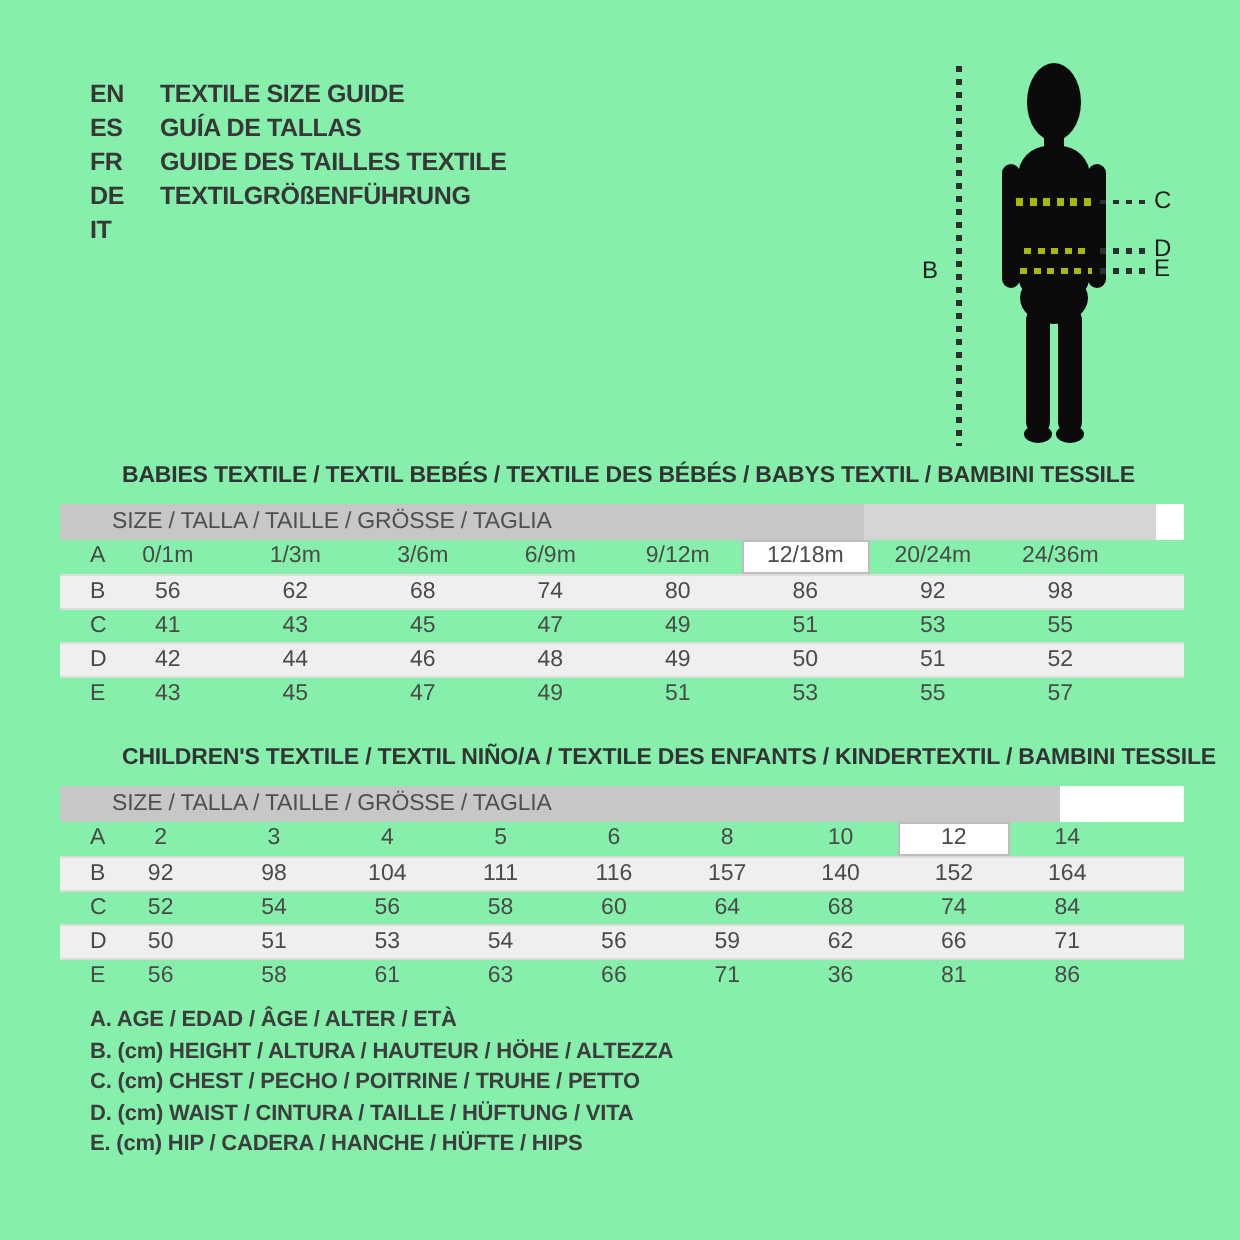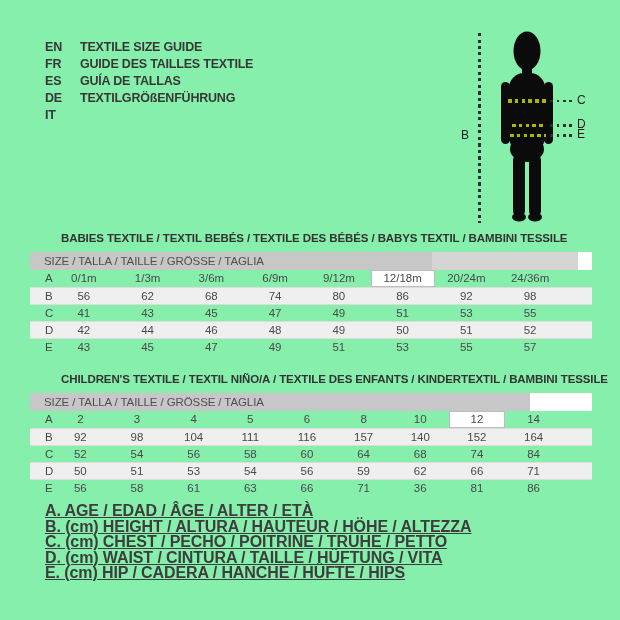--- a/index.html
+++ b/index.html
@@ -28,57 +28,57 @@
 
   
   .section-title { position:absolute; left:45px; font-size:11.5px; font-weight:700; letter-spacing:-0.1px; color:#333; white-space:nowrap;padding-left:16px; }
   .title-babies { top:232px; }
   .title-children { top:373px; }
 
   .table-wrap { position:absolute; left:30px; width:562px; }
   .wrap-babies { top:252px; }
   .wrap-children { top:393px; }
 
-  .size-bar { height:18px; line-height:18px; padding-left:14px; font-size:11.5px; color:#4f4f4f; letter-spacing:-0.1px; }
+  .size-bar { height:18px; line-height:18px; padding-left:26px; font-size:11.5px; color:#4f4f4f; letter-spacing:-0.1px; }
   .bar-babies { background:linear-gradient(to right,#c7c7c7 0%,#c7c7c7 71.5%,#d5d5d5 71.5%,#d5d5d5 97.5%,#ffffff 97.5%); }
   .bar-children { background:linear-gradient(to right,#c7c7c7 0%,#c7c7c7 89%,#ffffff 89%); }
 
   table.size-table { width:562px; border-collapse:collapse; table-layout:fixed; }
   table.size-table tr { height:17px; }
   table.size-table tr.band { background:#efefef; }
   table.size-table tr + tr { border-top:1px solid #dcdcdc; }
   table.size-table th { width:22px; padding-left:15px; text-align:left; font-weight:400; font-size:11.5px; color:#484848; }
   table.size-table td { text-align:center; font-size:11.5px; color:#4a4a4a; }
   table.size-table td.spacer { width:30px; }
   table.size-table td.boxed { background:#ffffff; box-shadow:inset 0 0 0 1px #bdbdbd; }
 
   
   .legend { position:absolute; left:45px; top:503px; }
-  .legend-item { font-size:16px; font-weight:700; letter-spacing:-0.1px; line-height:15.5px; color:#3d3d3d;text-decoration:underline; }
+  .legend-item { font-size:11px; font-weight:700; letter-spacing:-0.1px; line-height:15.5px; color:#3d3d3d; }
 </style>
 </head>
 <body>
 
 <div class="canvas">
 
   <div class="lang-list">
 
       <div class="lang-row">
         <span class="lang-code">EN</span>
         <span class="lang-title">TEXTILE SIZE GUIDE</span>
       </div>
 
       <div class="lang-row">
+        <span class="lang-code">ES</span>
+        <span class="lang-title">GUÍA DE TALLAS</span>
+      </div>
+
+      <div class="lang-row">
         <span class="lang-code">FR</span>
         <span class="lang-title">GUIDE DES TAILLES TEXTILE</span>
-      </div>
-
-      <div class="lang-row">
-        <span class="lang-code">ES</span>
-        <span class="lang-title">GUÍA DE TALLAS</span>
       </div>
 
       <div class="lang-row">
         <span class="lang-code">DE</span>
         <span class="lang-title">TEXTILGRÖßENFÜHRUNG</span>
       </div>
 
       <div class="lang-row">
         <span class="lang-code">IT</span>
       </div>

